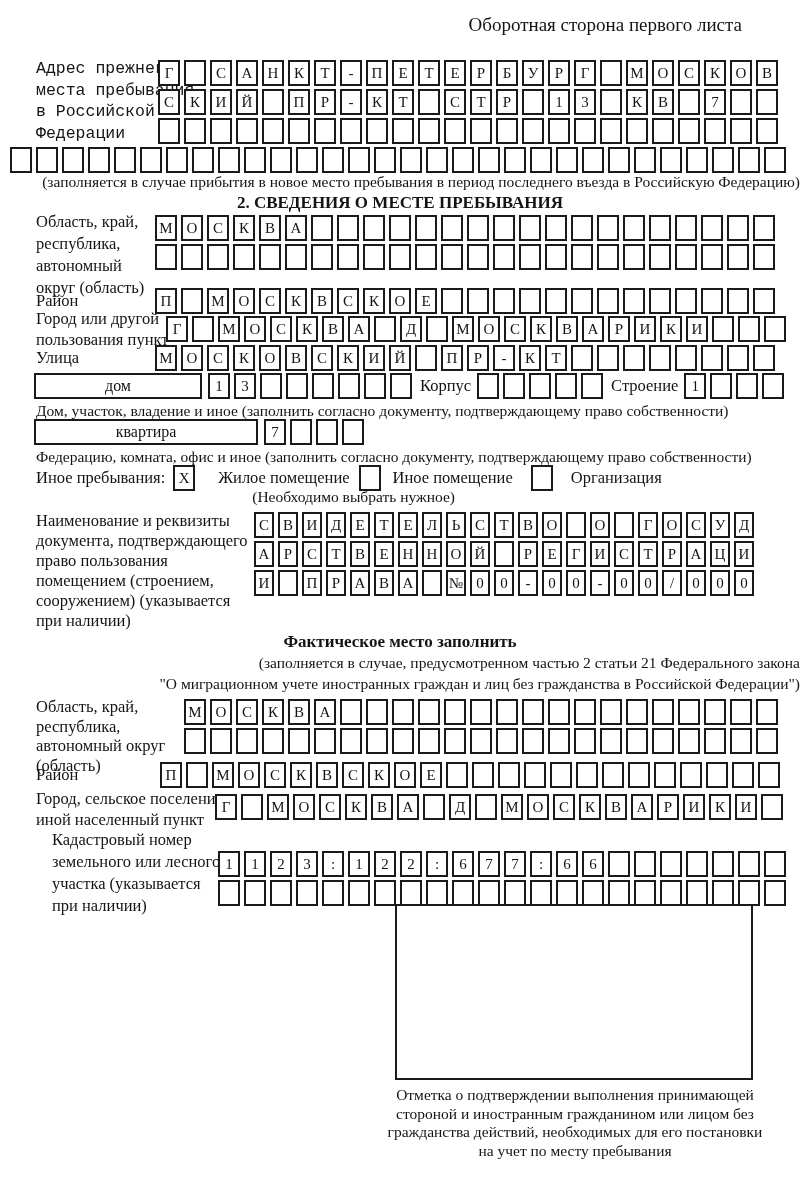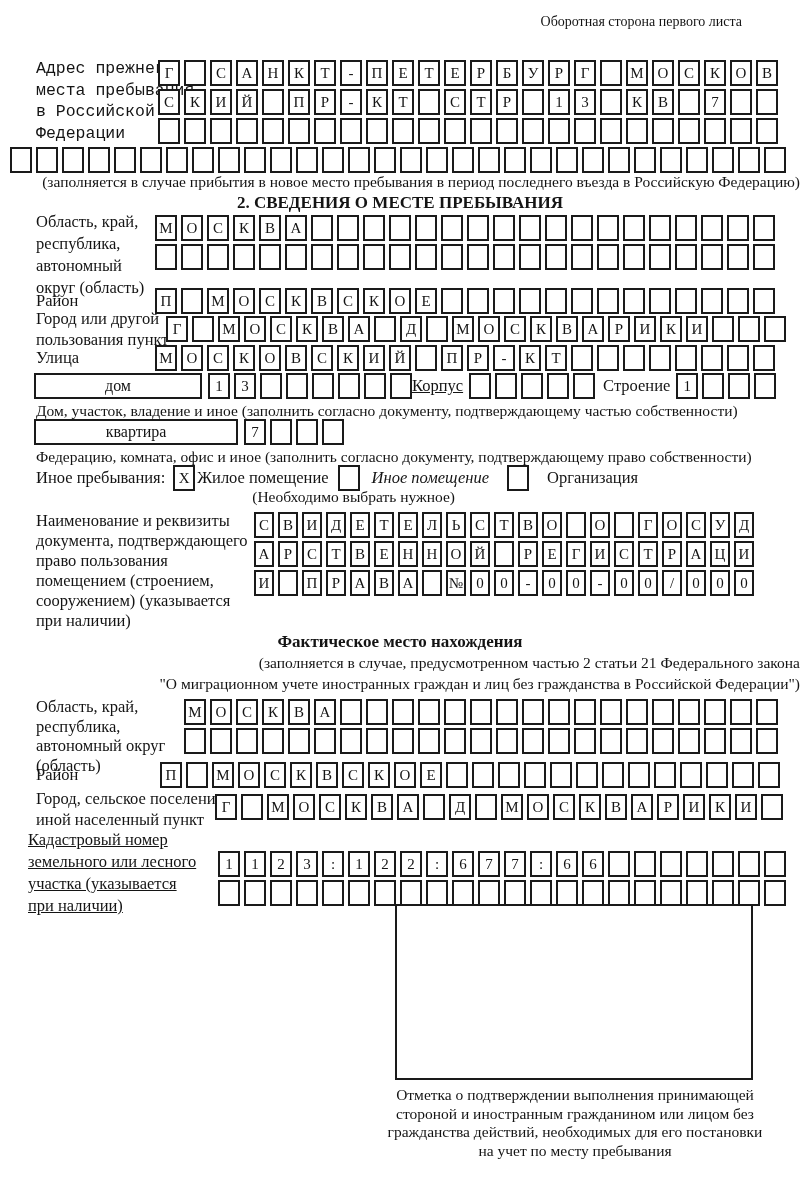--- a/index.html
+++ b/index.html
@@ -28,21 +28,21 @@
   .center{text-align:center;}
   .note{font-size:15.5px;text-align:right;}
   .title{font-size:17px;font-weight:bold;}
   .caption{font-size:15.5px;white-space:nowrap;}
   .bigbox{box-sizing:border-box;border:2px solid #1a1a1a;background:#fff;}
   .precap{font-size:15.5px;line-height:18.5px;white-space:pre-line;}
 </style>
 </head>
 <body>
 
-<div class="abs note" style="top:14px;left:0;width:742px;text-align:right;font-size:14px;">Оборотная сторона первого листа</div>
+<div class="abs note" style="top:14px;left:0;width:742px;text-align:right;font-size:19px;">Оборотная сторона первого листа</div>
 
 <div class="abs lbl" style="top:58px;left:36px;line-height:21.5px;font-family:Liberation Mono, monospace;">Адрес прежнего
 места пребывания
 в Российской
 Федерации</div>
 <div class="abs stack" style="top:60px;left:158px;">
   <div class="boxes">
       <span class="cell">Г</span>
       <span class="cell"></span>
       <span class="cell">С</span>
@@ -306,55 +306,55 @@
   <div class="boxes" style="margin-left:6px;">
       <span class="cell">1</span>
       <span class="cell">3</span>
       <span class="cell"></span>
       <span class="cell"></span>
       <span class="cell"></span>
       <span class="cell"></span>
       <span class="cell"></span>
       <span class="cell"></span>
     </div>
-  <div class="inline-lbl" style="text-decoration:underline;">Корпус</div>
+  <div class="inline-lbl" style="margin-left:8px;">Корпус</div>
   <div class="boxes" style="margin-left:6px;">
       <span class="cell"></span>
       <span class="cell"></span>
       <span class="cell"></span>
       <span class="cell"></span>
       <span class="cell"></span>
     </div>
   <div class="inline-lbl" style="margin-left:8px;">Строение</div>
   <div class="boxes" style="margin-left:6px;">
       <span class="cell">1</span>
       <span class="cell"></span>
       <span class="cell"></span>
       <span class="cell"></span>
     </div>
 </div>
-<div class="abs caption" style="top:402px;left:36px;">Дом, участок, владение и иное (заполнить согласно документу, подтверждающему частью собственности)</div>
+<div class="abs caption" style="top:402px;left:36px;">Дом, участок, владение и иное (заполнить согласно документу, подтверждающему право собственности)</div>
 
 <div class="abs rowflex" style="top:419px;left:34px;">
-  <div class="widebox" style="width:204px;">квартира</div>
+  <div class="widebox" style="width:224px;">квартира</div>
   <div class="boxes" style="margin-left:6px;">
       <span class="cell">7</span>
       <span class="cell"></span>
       <span class="cell"></span>
       <span class="cell"></span>
     </div>
 </div>
 <div class="abs caption" style="top:448px;left:36px;">Федерацию, комната, офис и иное (заполнить согласно документу, подтверждающему право собственности)</div>
 
 <div class="abs rowflex" style="top:465px;left:36px;align-items:center;">
   <span class="inline-lbl">Иное пребывания:</span>
   <span class="cell" style="margin-left:8px;">X</span>
-  <span class="inline-lbl" style="margin-left:2px;">Жилое помещение</span>
+  <span class="inline-lbl" style="margin-left:23px;">Жилое помещение</span>
   <span class="cell" style="margin-left:9px;"></span>
-  <span class="inline-lbl" style="margin-left:12px;font-style:italic;">Иное помещение</span>
+  <span class="inline-lbl" style="margin-left:12px;">Иное помещение</span>
   <span class="cell" style="margin-left:18px;"></span>
   <span class="inline-lbl" style="margin-left:18px;">Организация</span>
 </div>
 <div class="abs note center" style="top:488px;left:195px;width:260px;">(Необходимо выбрать нужное)</div>
 
 <div class="abs lbl" style="top:511px;left:36px;line-height:20px;">Наименование и реквизиты
 документа, подтверждающего
 право пользования
 помещением (строением,
 сооружением) (указывается
@@ -424,21 +424,21 @@
       <span class="cell">-</span>
       <span class="cell">0</span>
       <span class="cell">0</span>
       <span class="cell">/</span>
       <span class="cell">0</span>
       <span class="cell">0</span>
       <span class="cell">0</span>
     </div>
 </div>
 
-<div class="abs title center" style="top:632px;left:0;width:800px;">Фактическое место нахождения</div>
+<div class="abs title center" style="top:632px;left:0;width:800px;">Фактическое место заполнить</div>
 <div class="abs note center" style="top:654px;left:0;width:800px;">(заполняется в случае, предусмотренном частью 2 статьи 21 Федерального закона</div>
 <div class="abs note center" style="top:675px;left:0;width:800px;">"О миграционном учете иностранных граждан и лиц без гражданства в Российской Федерации")</div>
 
 <div class="abs lbl" style="top:697px;left:36px;line-height:19.5px;">Область, край,
 республика,
 автономный округ
 (область)</div>
 <div class="abs stack" style="top:699px;left:184px;">
   <div class="boxes">
       <span class="cell">М</span>
@@ -540,21 +540,21 @@
     <span class="cell">К</span>
     <span class="cell">В</span>
     <span class="cell">А</span>
     <span class="cell">Р</span>
     <span class="cell">И</span>
     <span class="cell">К</span>
     <span class="cell">И</span>
     <span class="cell"></span>
   </div>
 
-<div class="abs lbl" style="top:829px;left:28px;text-decoration:underline;">Кадастровый номер
+<div class="abs lbl" style="top:829px;left:52px;">Кадастровый номер
 земельного или лесного
 участка (указывается
 при наличии)</div>
 <div class="abs stack" style="top:851px;left:218px;">
   <div class="boxes">
       <span class="cell">1</span>
       <span class="cell">1</span>
       <span class="cell">2</span>
       <span class="cell">3</span>
       <span class="cell">:</span>

